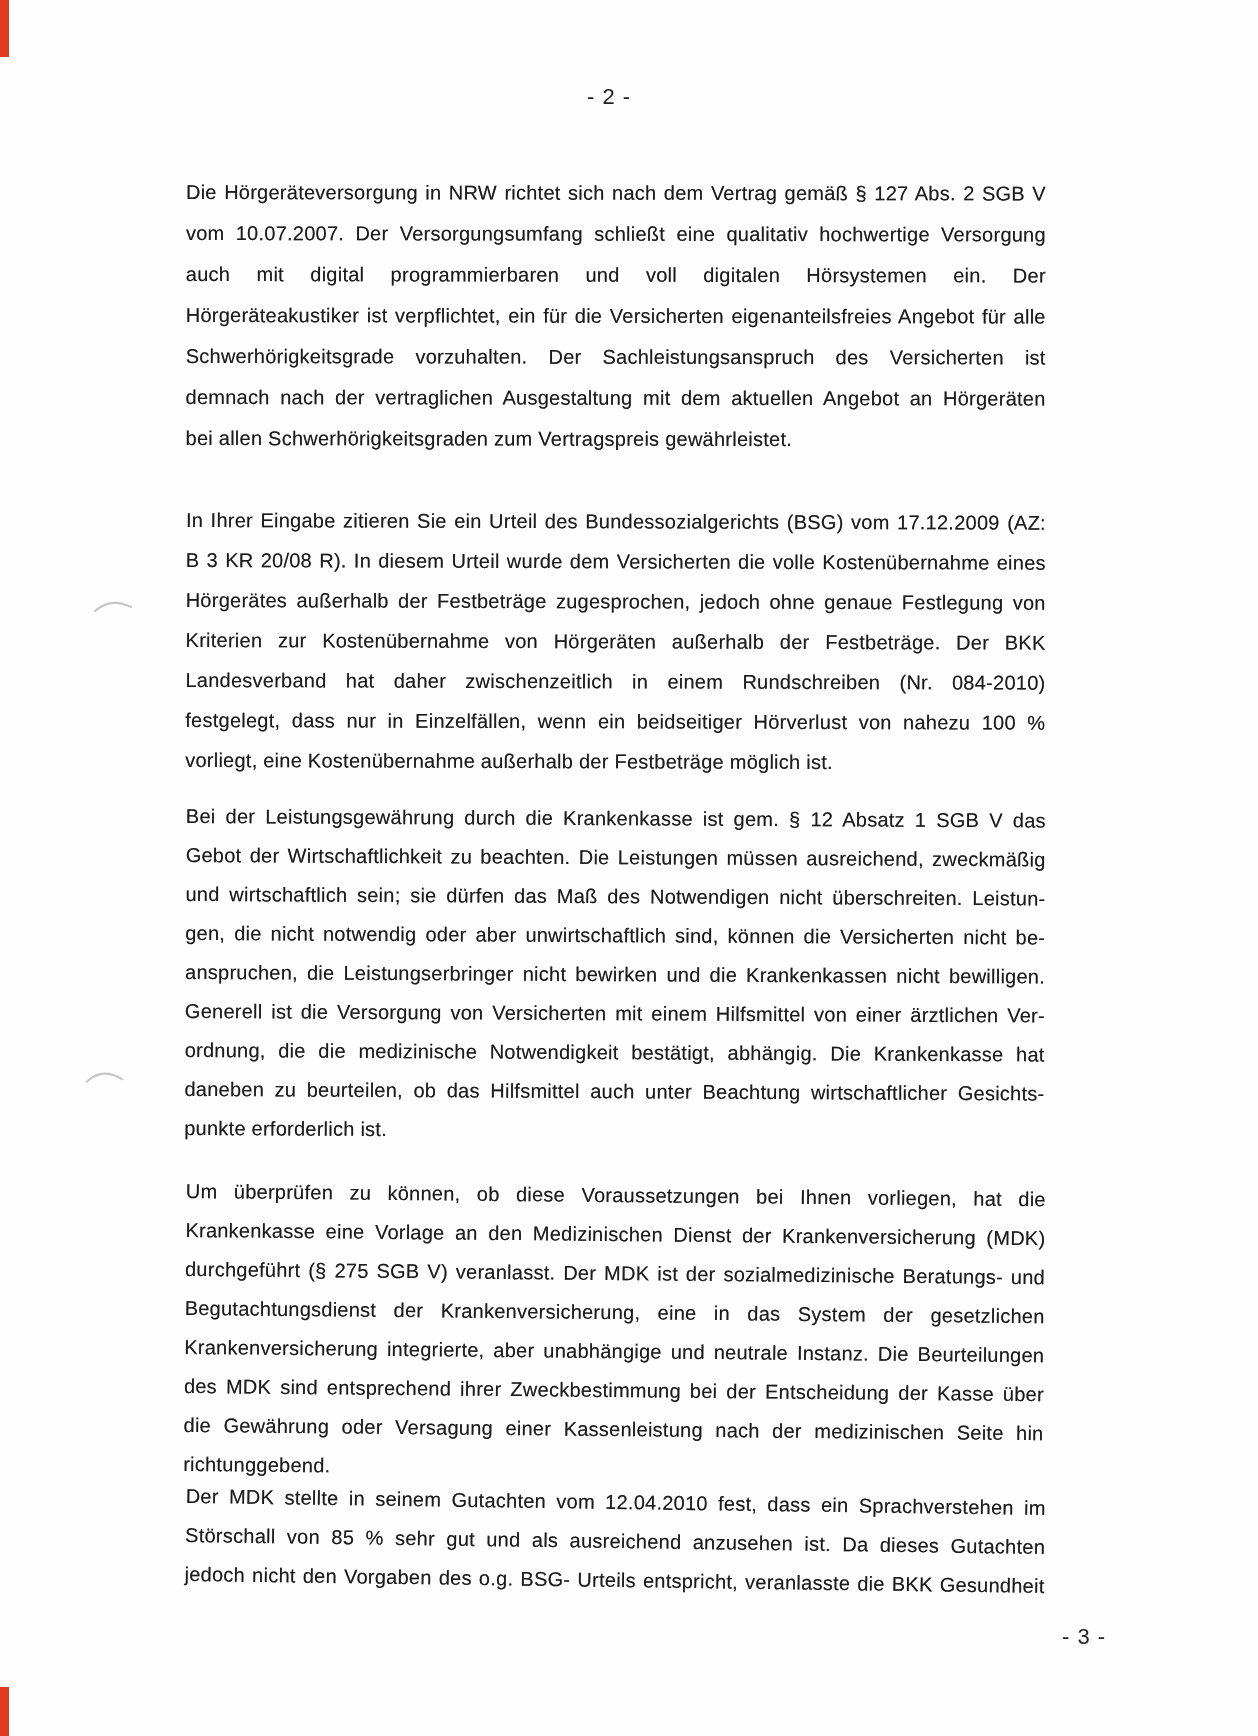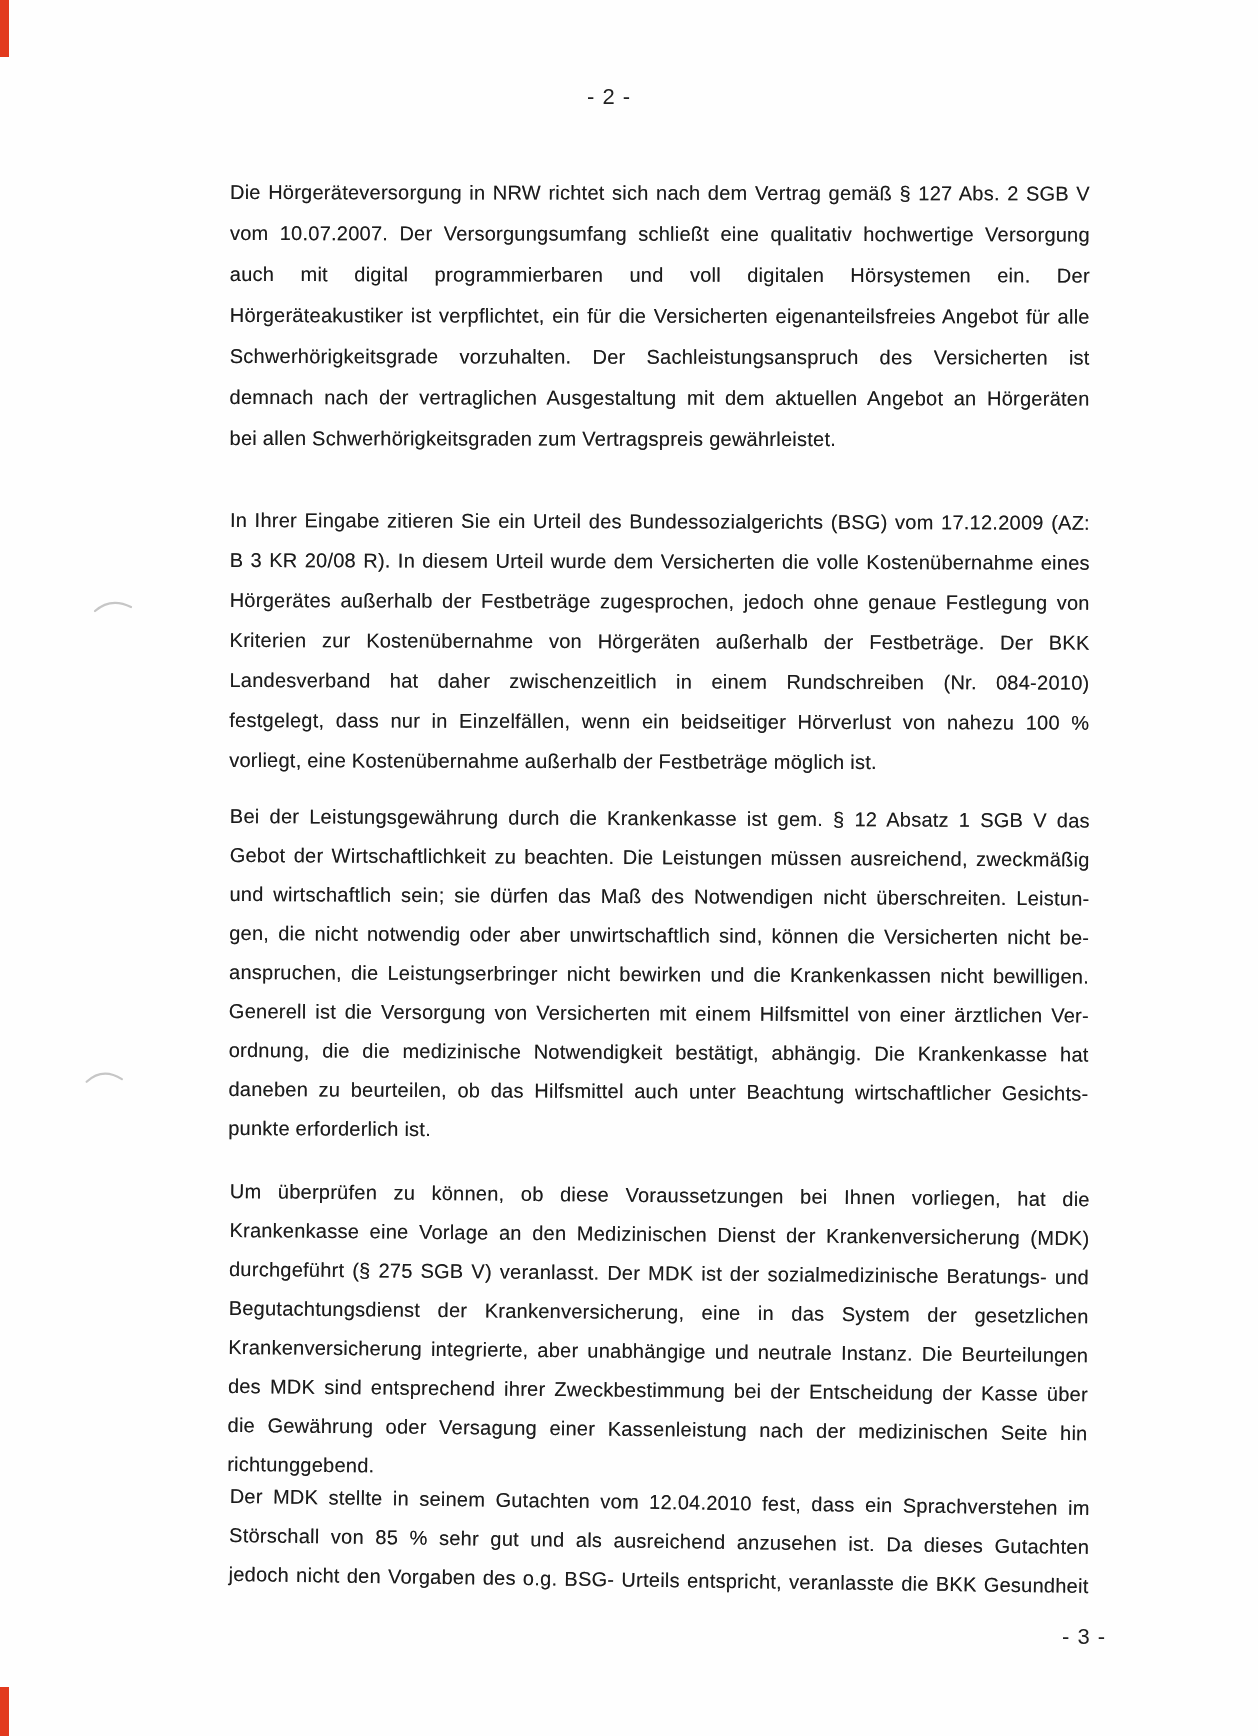--- a/index.html
+++ b/index.html
@@ -29,21 +29,21 @@
   .footer {
     position: absolute;
     top: 1624px;
     left: 1062px;
     font-size: 22px;
     letter-spacing: 1px;
     color: #222;
   }
   .text-block {
     position: absolute;
-    top: 0; left: 0; right: 0; bottom: 0; margin-left: 44px;
+    top: 0; left: 0; right: 0; bottom: 0;
   }
   .para {
     position: absolute;
     left: 186px;
     width: 860px;
     font-size: 20px;
     letter-spacing: 0.25px;
     color: #1c1c1c;
     text-shadow: 0 0 0.4px rgba(20,20,20,0.55);
     transform-origin: left top;

